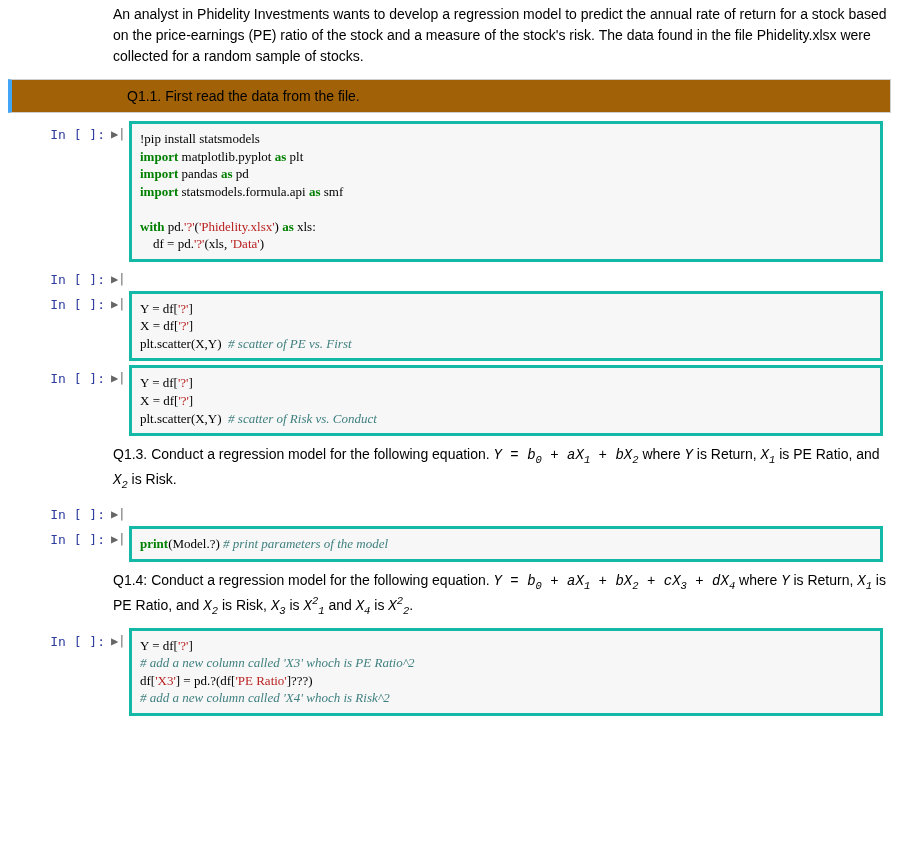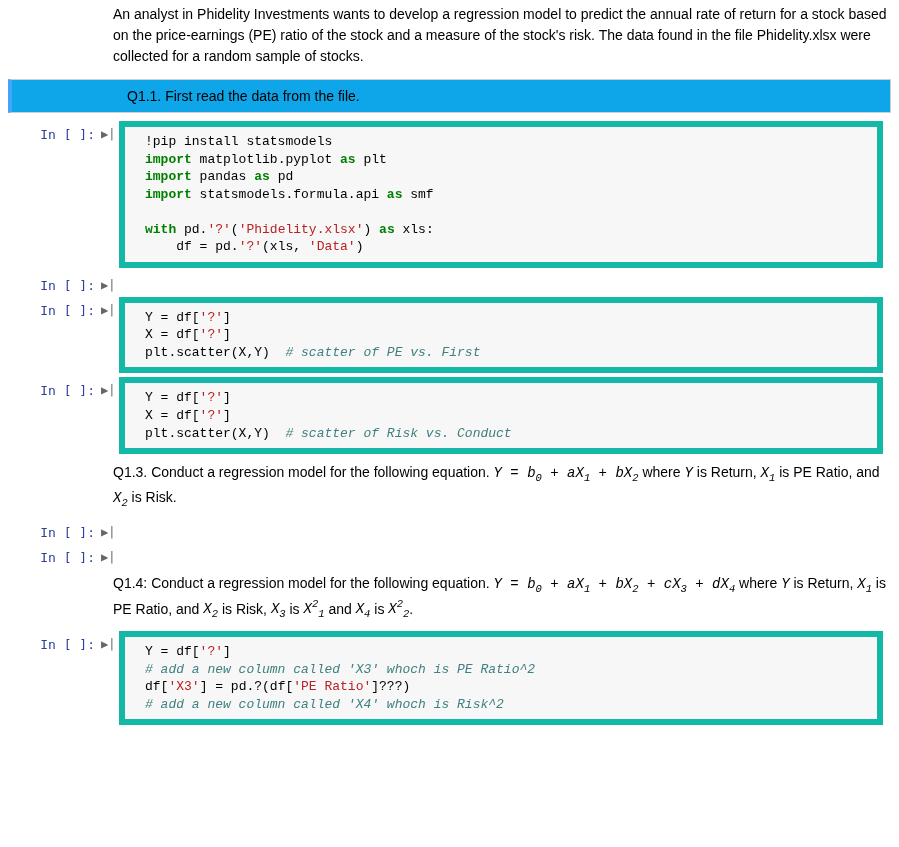--- a/index.html
+++ b/index.html
@@ -26,26 +26,26 @@
     font-size: 16px;
     margin-top: 6px;
     margin-bottom: 10px;
   }
   .sub-instruction {
     border: 1px solid #cfcfcf;
     border-left: 4px solid #42A5F5;
     padding: 8px 10px;
     margin: 8px 8px 8px 8px;
     font-size: 14px;
-    background: #0ea5e9;
+    background: #a16207;
   }
   .cell-row {
     display: flex;
     align-items: flex-start;
-    margin: 4px 8px 4px 0;
+    margin: 4px 8px 4px 10px;
   }
   .prompt {
     width: 95px;
     min-width: 95px;
     text-align: right;
     font-family: SFMono-Regular, Menlo, Consolas, monospace;
     font-size: 13px;
     color: #303F9F;
     padding: 6px 6px 0 0;
   }
@@ -53,24 +53,24 @@
     width: 14px;
     min-width: 14px;
     font-family: SFMono-Regular, Menlo, Consolas, monospace;
     font-size: 12px;
     color: #666;
     padding: 6px 4px 0 0;
     user-select: none;
   }
   .code-area {
     flex: 1;
-    border: 6px solid #14b8a6;
+    border: 3px solid #14b8a6;
     background: #f7f7f7;
-    padding: 6px 20px;
-    font-family: Liberation Mono, monospace;
+    padding: 6px 8px;
+    font-family: Liberation Serif, serif;
     font-size: 13px;
     line-height: 1.35;
     white-space: pre;
     overflow-x: auto;
     margin-right: 8px;
   }
   .code-area .kw { color: #008000; font-weight: bold; }
   .code-area .cm { color: #408080; font-style: italic; }
   .code-area .str { color: #BA2121; }
   .math { font-family: Liberation Mono, monospace; font-style: italic; }
@@ -128,20 +128,21 @@
   </div>
 
   <div class="cell-row">
     <div class="prompt">In [ ]:</div>
     <div class="run-icon">▶|</div>
   </div>
 
   <div class="cell-row">
     <div class="prompt">In [ ]:</div>
     <div class="run-icon">▶|</div>
+    <div class="code-area"><span class="kw">print</span><span>(Model.?) </span><span class="cm"># print parameters of the model</span></div>
   </div>
 
   <div class="text-cell">
     <span>Q1.4: Conduct a regression model for the following equation. </span><span class="math">Y = b<span class="sub">0</span> + aX<span class="sub">1</span> + bX<span class="sub">2</span> + cX<span class="sub">3</span> + dX<span class="sub">4</span></span> where <span class="math">Y</span> is Return, <span class="math">X<span class="sub">1</span></span> is PE Ratio, and <span class="math">X<span class="sub">2</span></span><span> is Risk, </span><span class="math">X<span class="sub">3</span></span> is <span class="math">X<span class="sup">2</span><span class="sub">1</span></span> and <span class="math">X<span class="sub">4</span></span> is <span class="math">X<span class="sup">2</span><span class="sub">2</span></span>.
   </div>
 
   <div class="cell-row">
     <div class="prompt">In [ ]:</div>
     <div class="run-icon">▶|</div>
     <div class="code-area"><span>Y = df[</span><span class="str">'?'</span><span>]</span>

